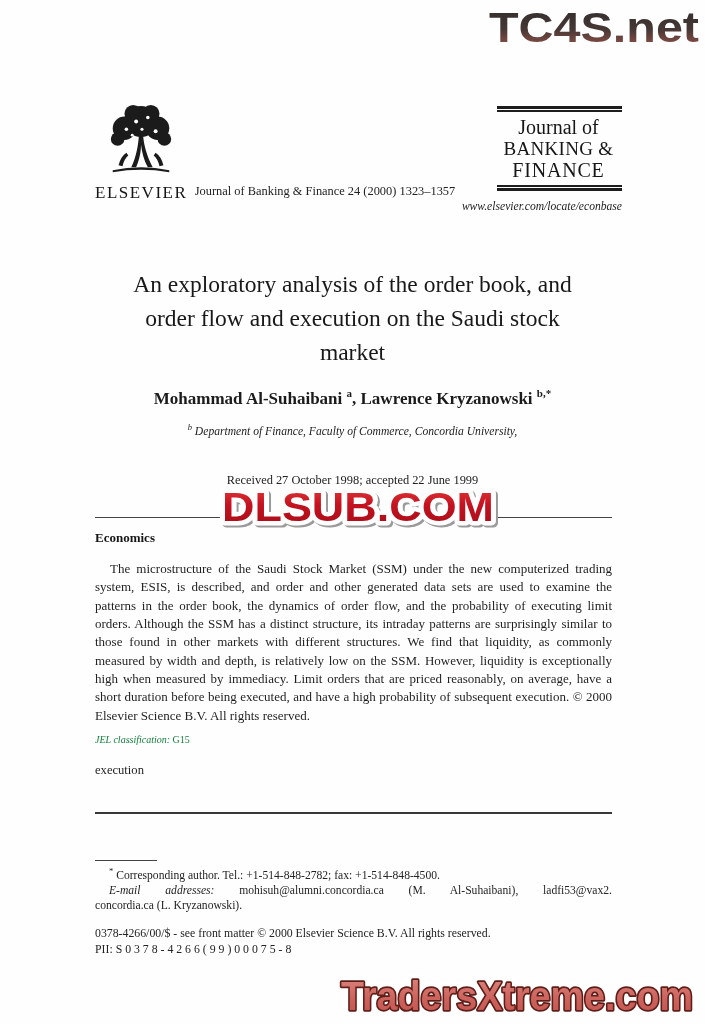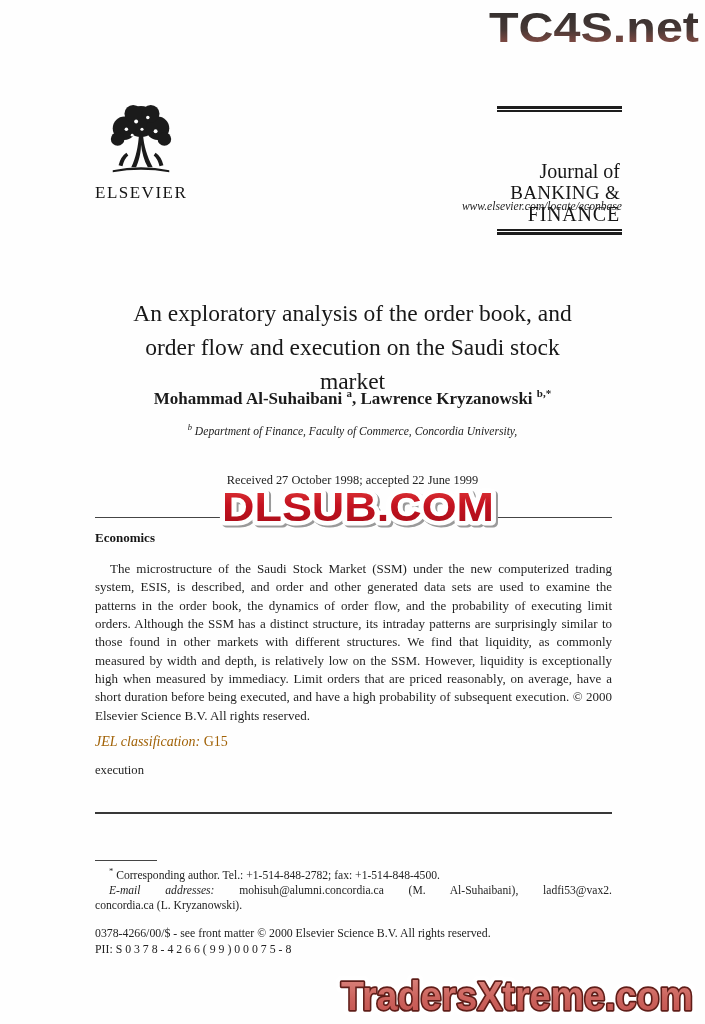--- a/index.html
+++ b/index.html
@@ -17,42 +17,42 @@
   .wm-mid{position:absolute;left:210px;top:486px;z-index:3;}
   .wm-bot{position:absolute;left:330px;top:969px;z-index:3;}
 
   
   .elsevier-block{position:absolute;left:95px;top:102px;width:92px;text-align:center;}
   .elsevier-word{font-size:17px;letter-spacing:1.5px;margin-top:1px;color:#151515;}
   .journal-citation{position:absolute;left:180px;top:184px;width:290px;text-align:center;font-size:12.4px;color:#222;}
   .journal-box{position:absolute;left:497px;top:106px;width:125px;}
   .jb-rule-top{height:6px;background:linear-gradient(to bottom,#1d1d1d 0 2.6px,transparent 2.6px 4.4px,#1d1d1d 4.4px 6px);}
   .jb-rule-bot{height:6px;background:linear-gradient(to bottom,#1d1d1d 0 1.6px,transparent 1.6px 3.4px,#1d1d1d 3.4px 6px);}
-  .jb-text{text-align:right;padding:5px 2px 4px 0;color:#161616;margin-top:44px;}
+  .jb-text{text-align:center;padding:5px 2px 4px 0;color:#161616;}
   .jb-l1{font-size:20px;line-height:21px;}
   .jb-l2{font-size:19px;line-height:21px;letter-spacing:.3px;}
   .jb-l3{font-size:20px;line-height:22px;letter-spacing:.8px;}
   .website{position:absolute;right:83px;top:200px;font-size:11.6px;color:#222;font-style:italic;}
 
   
-  .title{position:absolute;left:70px;top:296px;width:565px;text-align:center;font-size:23.5px;line-height:34px;color:#181818;}
+  .title{position:absolute;left:70px;top:267px;width:565px;text-align:center;font-size:23.5px;line-height:34px;color:#181818;}
   .authors{position:absolute;left:70px;top:387px;width:565px;text-align:center;font-size:17px;color:#1b1b1b;font-weight:bold;}
   .authors sup{font-size:11px;}
   .affiliations{position:absolute;left:70px;top:420px;width:565px;text-align:center;font-style:italic;font-size:11.6px;line-height:15px;color:#222;}
   .affiliations sup{font-size:8.5px;}
   .received{position:absolute;left:70px;top:473px;width:565px;text-align:center;font-size:12.4px;color:#222;}
 
   
   .rule1{position:absolute;left:95px;top:517px;width:517px;height:1.3px;background:#454545;z-index:1;}
   .rule2{position:absolute;left:95px;top:812px;width:517px;height:1.6px;background:#383838;}
 
   
   .abstract-head{position:absolute;left:95px;top:530px;font-size:13px;font-weight:bold;color:#161616;}
   .abstract-body{position:absolute;left:95px;top:560px;width:517px;font-size:13px;line-height:18.35px;text-align:justify;text-indent:15px;color:#1f1f1f;}
-  .jel{position:absolute;left:95px;top:734px;width:517px;font-size:14px;color:#a16207;}
+  .jel{position:absolute;left:95px;top:734px;width:517px;font-size:10px;color:#15803d;}
   .jel i, .kw i{font-style:italic;}
   .kw{position:absolute;left:95px;top:763px;width:517px;font-size:12.6px;line-height:15.6px;color:#1f1f1f;}
   .kw-line1{display:block;text-align:justify;text-align-last:justify;}
 
   
   .fn-rule{position:absolute;left:95px;top:860px;width:62px;height:1.2px;background:#444;}
   .fn{position:absolute;left:95px;top:864px;width:517px;font-size:11.6px;line-height:15px;color:#232323;}
   .fn sup{font-size:8.5px;}
   .fn-line1{text-indent:14px;}
   .fn-email-l1{display:block;text-align:justify;text-align-last:justify;text-indent:14px;}
@@ -98,20 +98,21 @@
           <circle cx="52" cy="16" r="1.8"></circle>
         <circle cx="30" cy="28" r="1.8"></circle>
           <circle cx="60" cy="30" r="2"></circle>
         <circle cx="46" cy="28" r="1.6"></circle>
           <circle cx="36" cy="34" r="1.5"></circle>
       </g>
     </svg>
     <div class="elsevier-word">ELSEVIER</div>
   </div>
 
+  <div class="journal-citation">Journal of Banking &amp; Finance 24 (2000) 1323–1357</div>
 
   <div class="journal-box">
     <div class="jb-rule-top"></div>
     <div class="jb-text">
       <div class="jb-l1">Journal of</div>
       <div class="jb-l2">BANKING &amp;</div>
       <div class="jb-l3">FINANCE</div>
     </div>
     <div class="jb-rule-bot"></div>
   </div>

